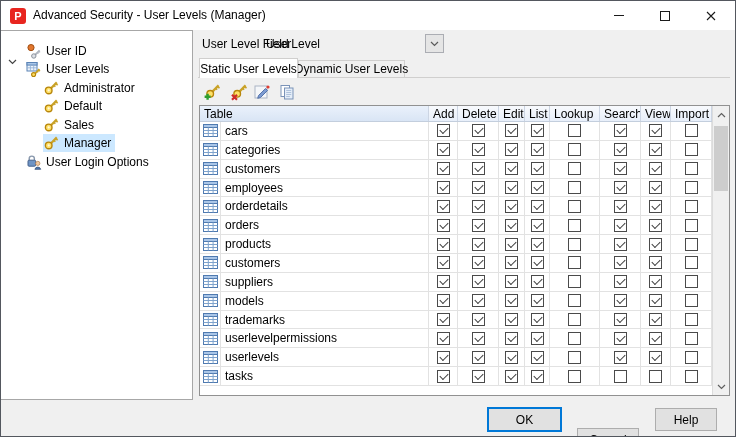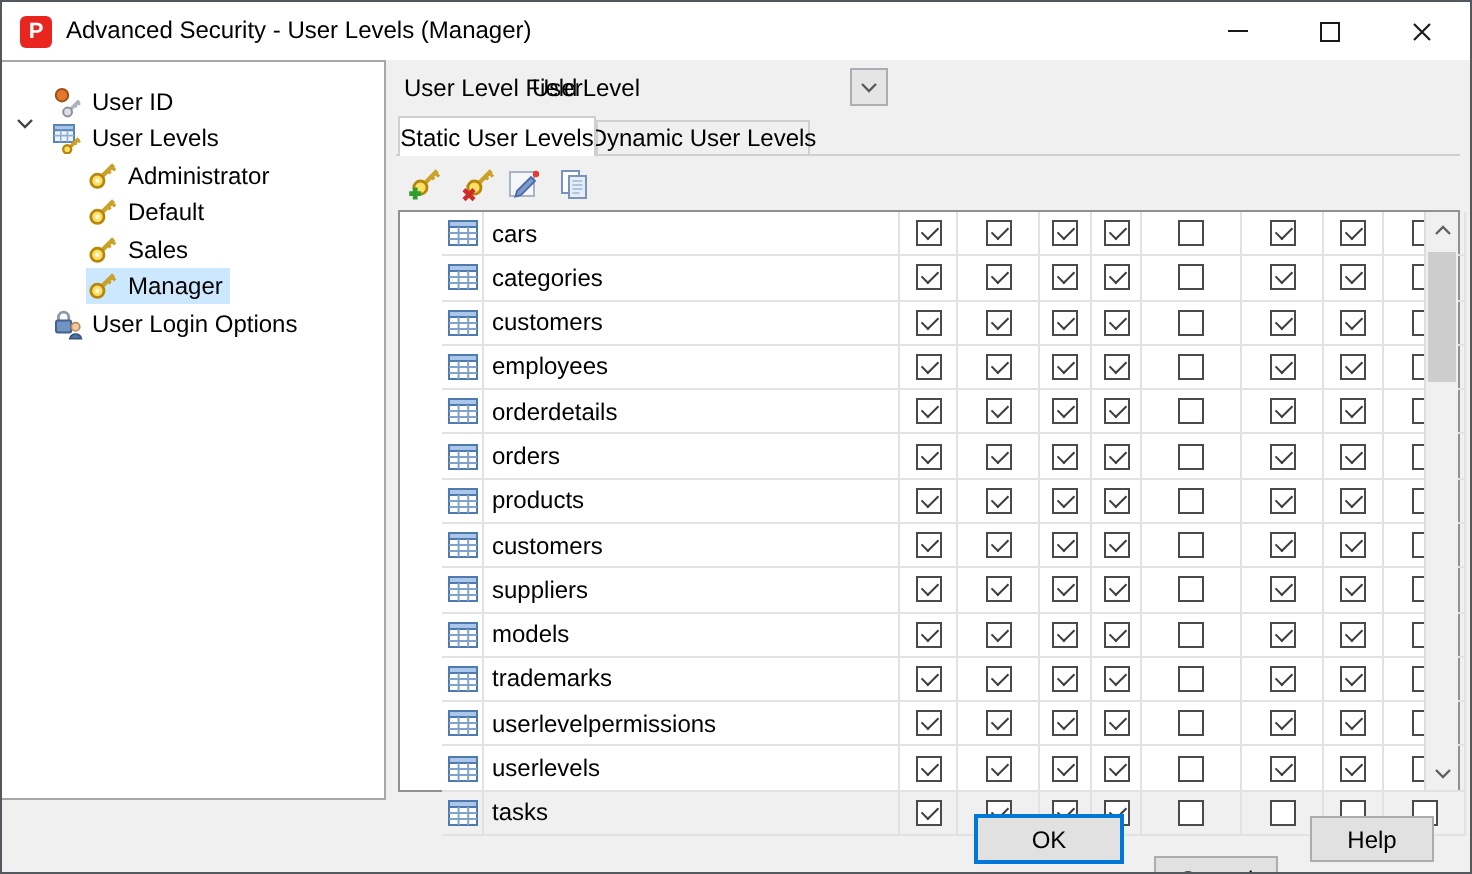--- a/index.html
+++ b/index.html
@@ -34,21 +34,21 @@
   .tab.active{left:198px;top:57px;width:99px;height:20px;background:#fff;z-index:2;}
   .tab.inactive{left:297px;top:59px;width:107px;height:17px;background:#f0f0f0;}
   .toolbar-btn{position:absolute;top:80px;width:22px;height:22px;display:flex;align-items:center;justify-content:center;line-height:0;}
   
   .table-box{position:absolute;left:198px;top:104px;width:531px;height:291px;background:#fff;
              border:1px solid #919191;box-sizing:border-box;}
   .thead{display:flex;height:16px;width:calc(100% - 17px);background:linear-gradient(#f8fafd,#e8effa);
          border-bottom:1px solid #c3cedd;box-sizing:border-box;}
   .hcell{box-sizing:border-box;border-right:1px solid #ccd5e3;padding:1px 0 0 4px;white-space:nowrap;overflow:hidden;flex:0 0 auto;}
   .hcell.first{flex:1 1 auto;background:linear-gradient(#eaf1fb,#d9e5f5);}
-  .tbody{display:flex;flex-direction:column;height:312px;width:calc(100% - 17px);margin-left:21px;}
+  .tbody{display:flex;flex-direction:column;height:264px;width:calc(100% - 17px);}
   .trow{display:flex;flex:1 1 auto;border-bottom:1px solid #e2e2e2;box-sizing:border-box;}
   .tcell{box-sizing:border-box;border-right:1px solid #e2e2e2;display:flex;align-items:center;justify-content:center;flex:0 0 auto;}
   .tcell.iconc{width:21px;}
   .tcell.namec{flex:1 1 auto;justify-content:flex-start;padding-left:4px;white-space:nowrap;overflow:hidden;}
   .cb{width:13px;height:13px;border:1px solid #4a4a4a;background:#fff;box-sizing:border-box;position:relative;}
   .cb.checked::after{content:"";position:absolute;left:2px;top:2px;width:7px;height:4px;
        border-left:1.5px solid #3d3d3d;border-bottom:1.5px solid #3d3d3d;transform:rotate(-45deg);}
   .scroll{position:absolute;right:0;top:0;width:17px;height:100%;background:#f0f0f0;border-left:1px solid #dcdcdc;box-sizing:border-box;}
   .sarrow{position:absolute;left:0;width:16px;height:17px;display:flex;align-items:center;justify-content:center;line-height:0;}
   .sarrow.up{top:0}.sarrow.down{bottom:0}
@@ -209,20 +209,31 @@
       <div class="toolbar-btn" style="left: 275px;">
         <span style="line-height: 0;"><svg width="18" height="18" viewBox="0 0 18 18">
             <rect x="3" y="2.5" width="8.5" height="11" fill="#fff" stroke="#7a93b8" stroke-width="1"></rect>
             <rect x="6.5" y="5" width="8.5" height="11" fill="#e4edf8" stroke="#7a93b8" stroke-width="1"></rect>
             <path d="M8.2 7.5 h5 M8.2 9.5 h5 M8.2 11.5 h5 M8.2 13.5 h3.6" stroke="#9fb6d4" stroke-width="0.8" fill="none"></path>
           </svg></span>
       </div>
     </div>
 
   <div class="table-box">
+    <div class="thead" id="thead">
+        <div class="hcell first">Table</div>
+        <div class="hcell" style="width: 29px;">Add</div>
+        <div class="hcell" style="width: 41px;">Delete</div>
+        <div class="hcell" style="width: 26px;">Edit</div>
+        <div class="hcell" style="width: 25px;">List</div>
+        <div class="hcell" style="width: 50px;">Lookup</div>
+        <div class="hcell" style="width: 41px;">Search</div>
+        <div class="hcell" style="width: 30px;">View</div>
+        <div class="hcell" style="width: 41px;">Import</div>
+      </div>
     <div class="tbody" id="tbody">
         <div class="trow">
           <div class="tcell iconc">
             <span style="line-height: 0;"><svg width="15" height="13" viewBox="0 0 15 13">
                 <rect x="0.5" y="0.5" width="14" height="12" fill="#fff" stroke="#4f7ab0" stroke-width="1"></rect>
                 <rect x="0.5" y="0.5" width="14" height="3" fill="#aac6e8" stroke="#4f7ab0" stroke-width="1"></rect>
                 <path d="M0.5 6.5 h14 M0.5 9.5 h14 M5.3 3.5 v9 M10.1 3.5 v9" stroke="#7fa3cd" stroke-width="1" fill="none"></path>
               </svg></span>
           </div>
           <div class="tcell namec">cars</div>

